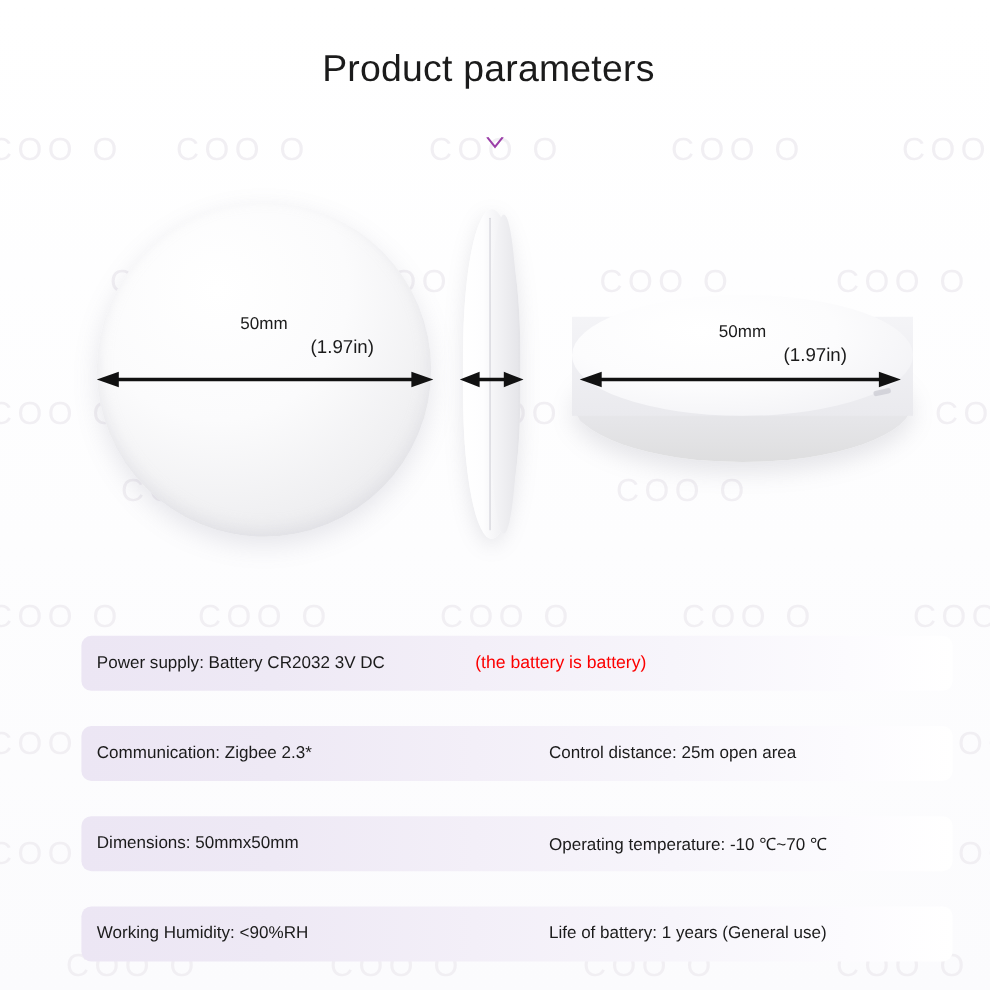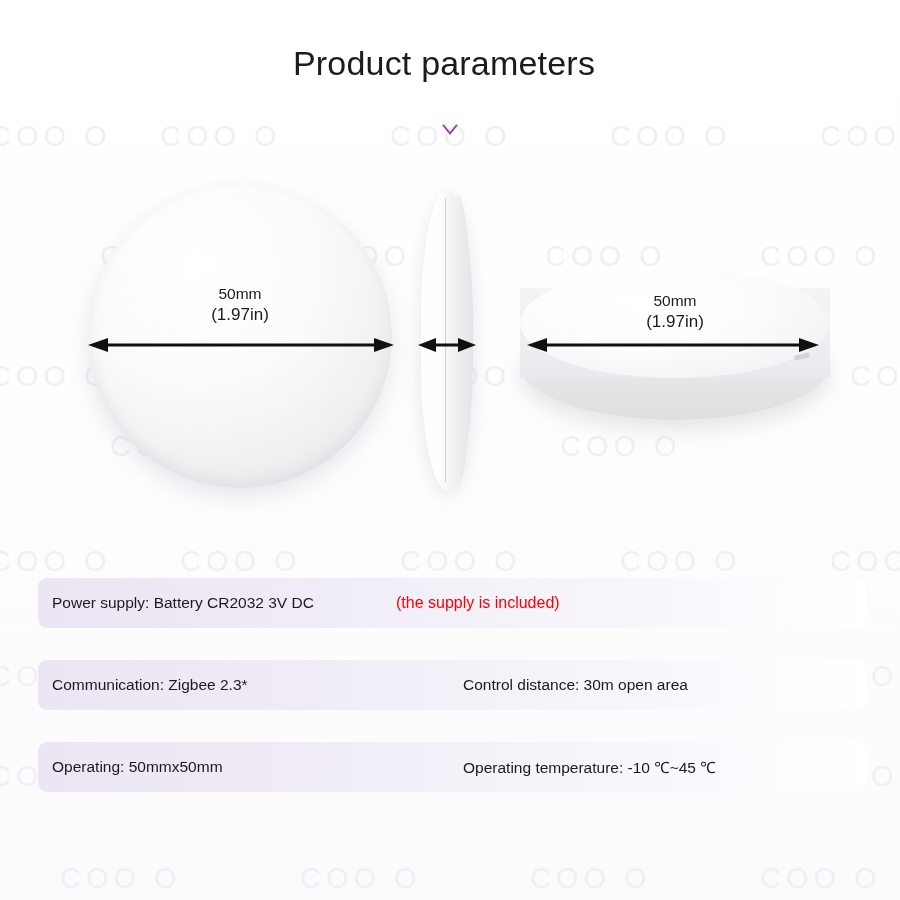--- a/index.html
+++ b/index.html
@@ -169,40 +169,41 @@
 
   
   .dim {
     position: absolute;
     text-align: center;
     color: #1b1b1b;
     font-size: 17px;
     line-height: 21px;
     z-index: 6;
   }
-  .dim .sub { display: block; }
+  .dim .sub { display: block; text-align: right; }
 
   .arrow-svg { position: absolute; z-index: 6; }
 
   
   .specs {
     position: absolute;
     left: 38px;
     top: 578px;
     width: 828px;
     z-index: 5;
   }
   .spec-row {
     position: relative;
     height: 50px;
     margin-bottom: 32px;
     border-radius: 9px;
     background: linear-gradient(90deg, #ece6f4 0%, #eee9f5 22%, #f3eff8 45%, #f7f5fb 68%, #fcfbfe 88%, #ffffff 100%);
     display: flex;
     align-items: center;
+    margin-left: 36px;
   }
   .spec-row:last-child { margin-bottom: 0; }
 
   .spec-left {
     position: absolute;
     left: 14px;
     font-size: 15.5px;
     color: #1b1b1b;
     white-space: nowrap;
   }
@@ -322,29 +323,33 @@
       <polygon points="0,9 20,2 20,16" fill="#111111"></polygon>
       <polygon points="292,9 272,2 272,16" fill="#111111"></polygon>
     </svg>
 
   </div>
 
   <div class="specs">
 
     <div class="spec-row">
       <span class="spec-left">Power supply: Battery CR2032 3V DC</span>
-      <span class="spec-note">(the supply is included)</span>
+      <span class="spec-note">(the battery is battery)</span>
     </div>
 
     <div class="spec-row">
       <span class="spec-left">Communication: Zigbee 2.3*</span>
-      <span class="spec-right">Control distance: 30m open area</span>
+      <span class="spec-right">Control distance: 25m open area</span>
     </div>
 
     <div class="spec-row">
-      <span class="spec-left">Operating:   50mmx50mm</span>
-      <span class="spec-right">Operating temperature: -10 ℃~45 ℃</span>
-    </div>
-
+      <span class="spec-left">Dimensions:   50mmx50mm</span>
+      <span class="spec-right">Operating temperature: -10 ℃~70 ℃</span>
+    </div>
+
+    <div class="spec-row">
+      <span class="spec-left">Working Humidity: &lt;90%RH</span>
+      <span class="spec-right">Life of battery: 1 years (General use)</span>
+    </div>
 
   </div>
 
 </div>
 
 </body></html>

